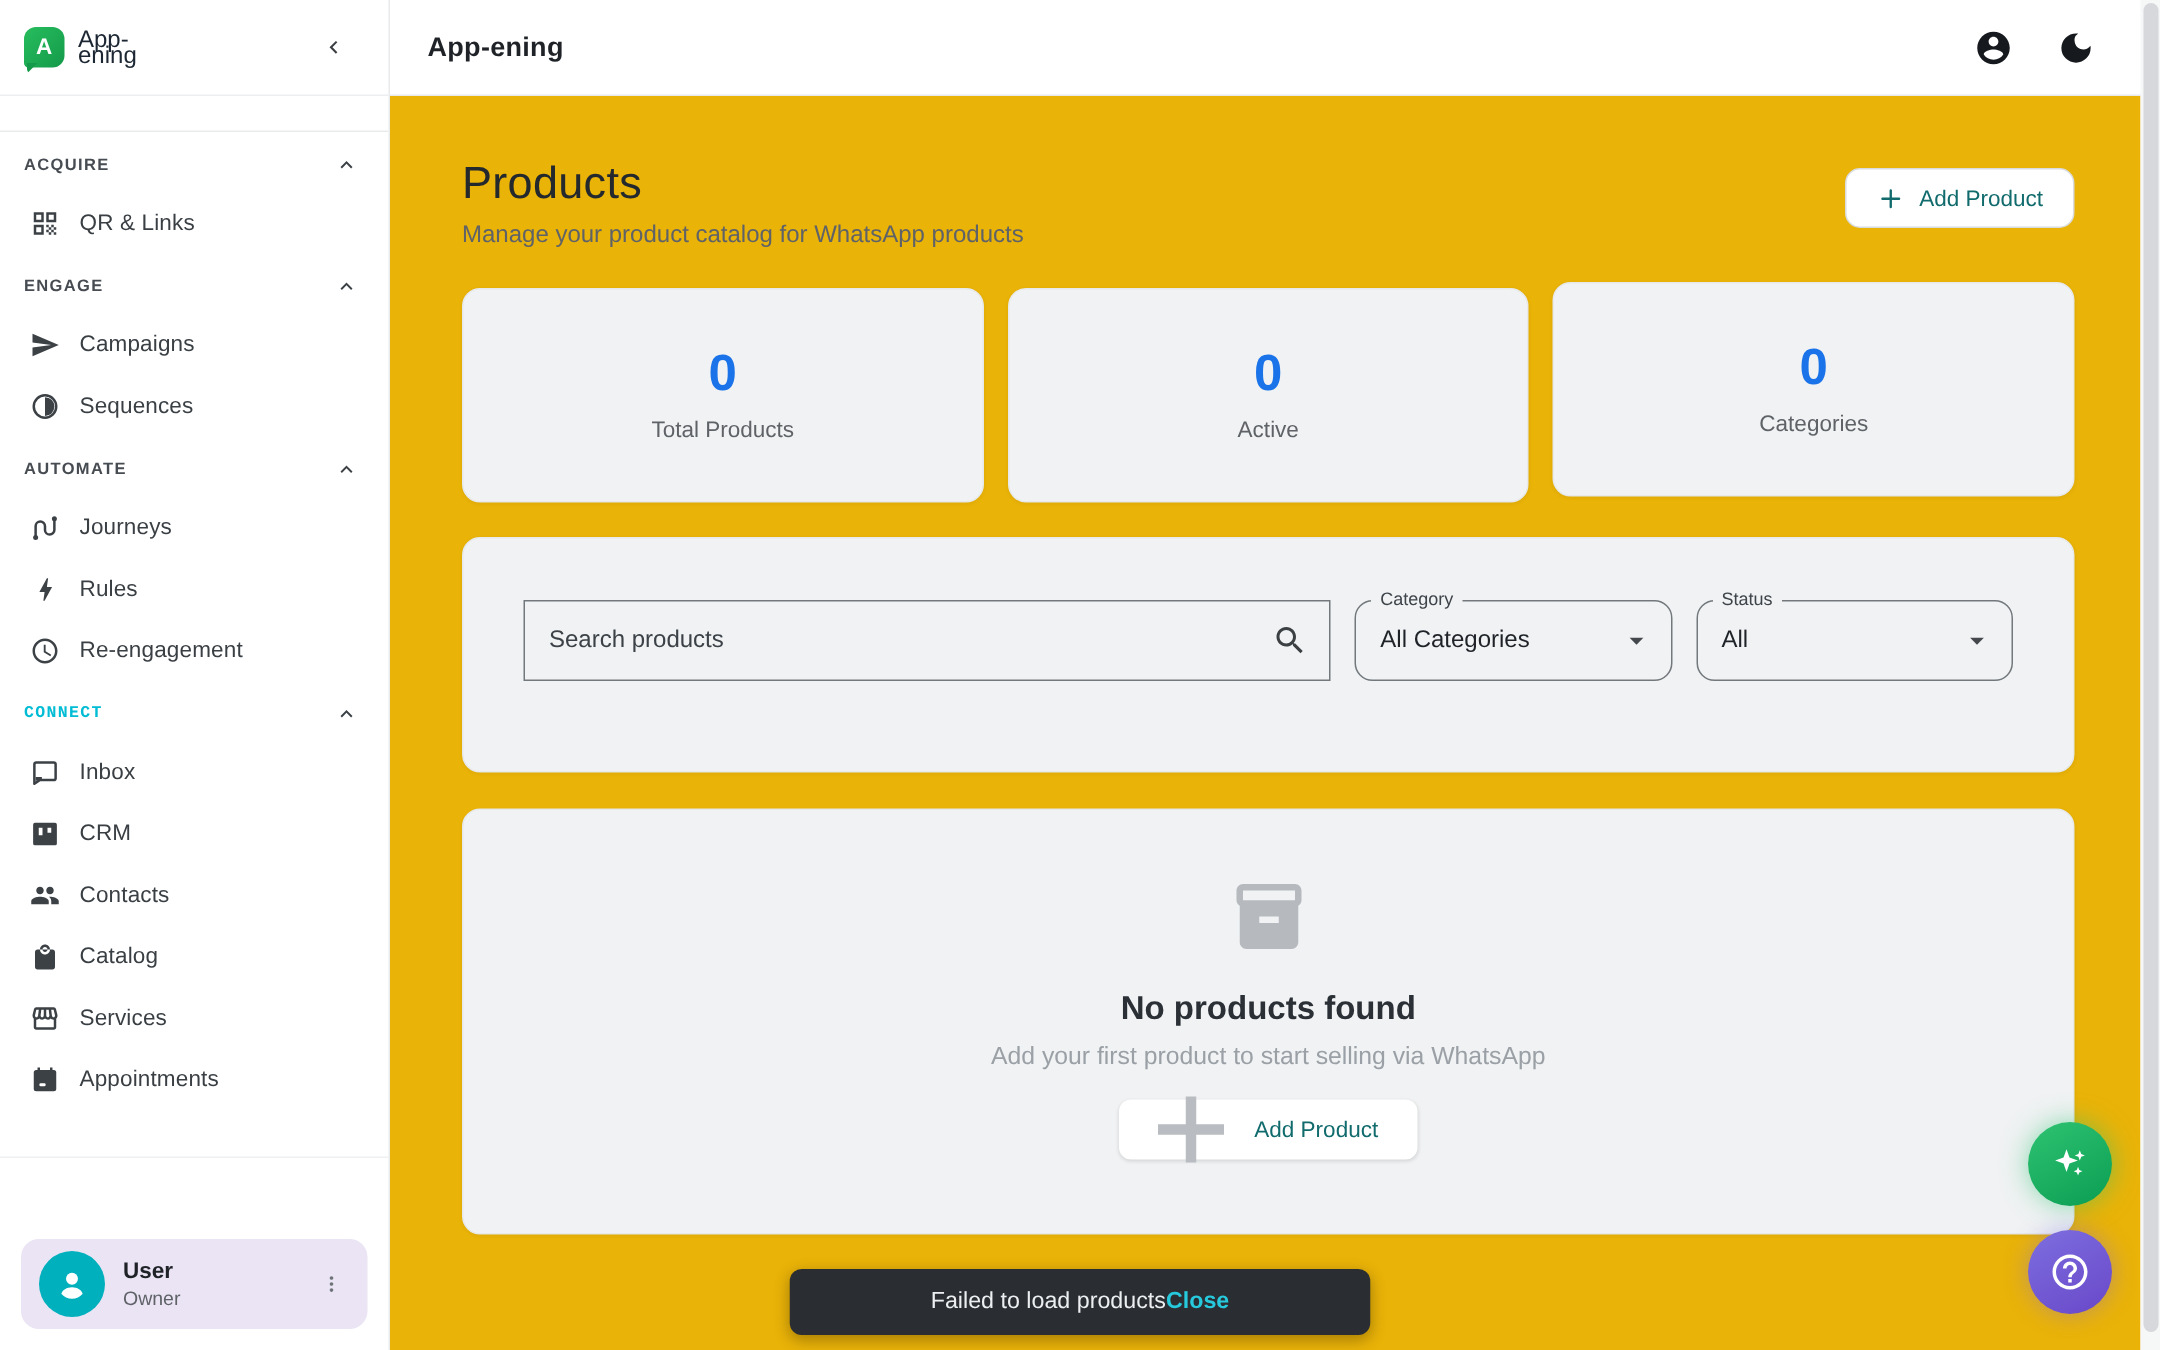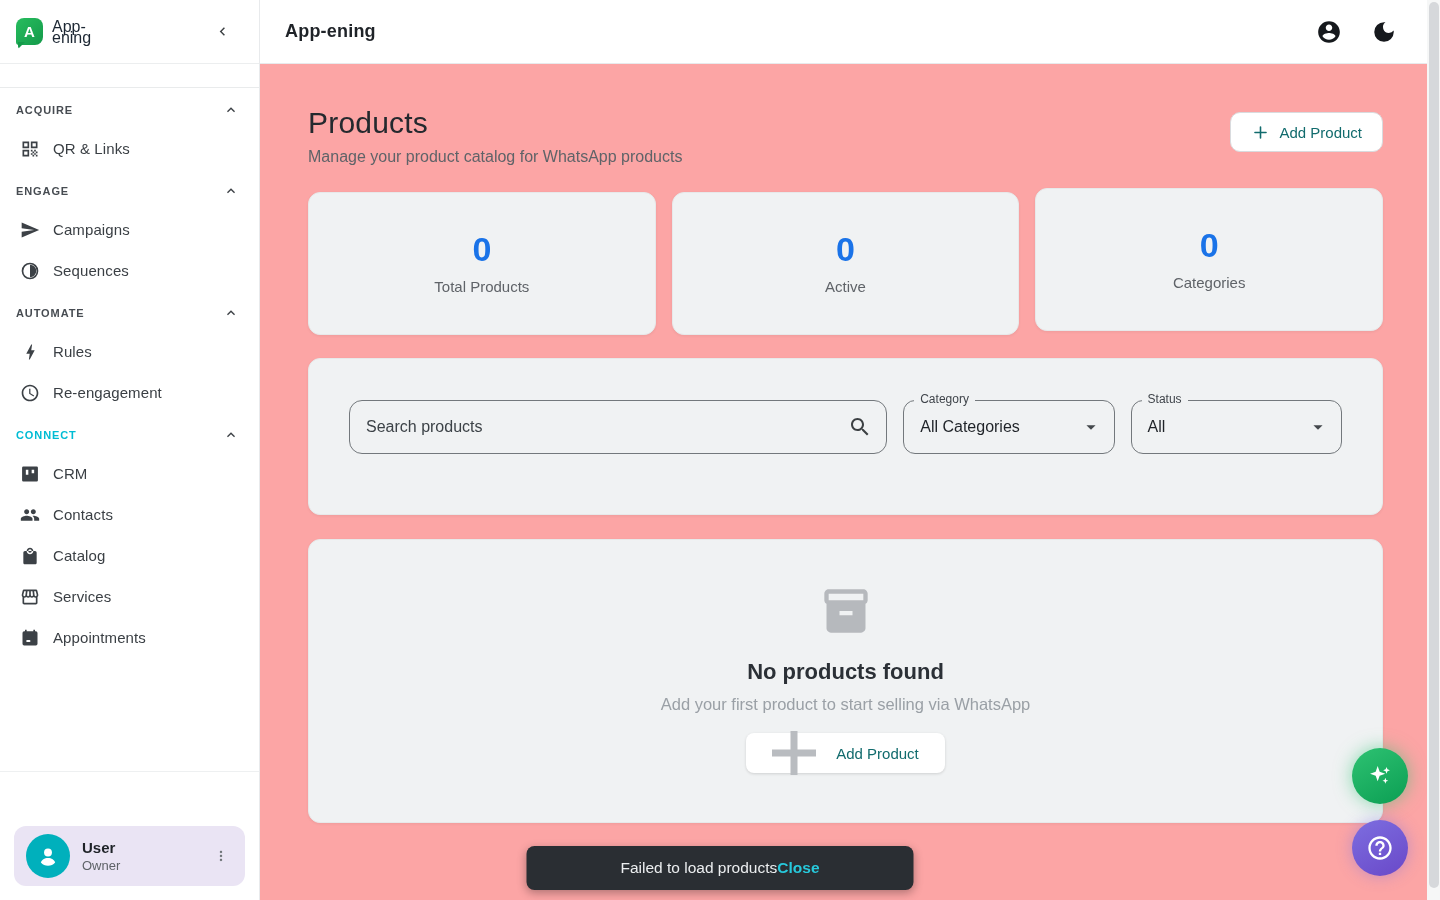--- a/index.html
+++ b/index.html
@@ -15,55 +15,55 @@
   .collapse-btn { position:absolute; right:24px; top:50%; transform:translateY(-50%); width:26px; height:26px; display:flex; align-items:center; justify-content:center; cursor:pointer; color:#3c4043; border-radius:50%; }
 
   .nav { flex:1 1 auto; overflow:hidden; padding-top:10px; }
   .nav-item { height:41px; display:flex; align-items:center; padding-left:20px; cursor:pointer; color:#3a3f44; }
   .nav-icon { width:20px; height:20px; flex:0 0 20px; color:#3c4146; display:flex; align-items:center; justify-content:center; }
   .nav-icon svg { width:20px; height:20px; }
   .nav-label { margin-left:13px; font-size:15px; letter-spacing:.1px; }
   .divider { height:1px; background:#e9ebec; margin:13px 0 4px 0; }
   .nav-section { height:36px; margin-top:4px; display:flex; align-items:center; justify-content:space-between; padding:0 20px 0 16px; cursor:pointer; }
   .nav-section-label { font-size:11px; font-weight:700; letter-spacing:.9px; color:#474c52; }
-  .nav-section-label.active { color:var(--cyan,#00bcd4); }
+  .nav-section-label.active { color:var(--cyan,#00bcd4);font-family:Liberation Mono, monospace; }
   .nav-section svg { width:16px; height:16px; color:#3c4146; }
 
   .sidebar-footer { flex:0 0 88px; border-top:1px solid #eef0f1; padding:14px; }
   .user-card { height:60px; background:#eae4f4; border-radius:12px; display:flex; align-items:center; padding:0 10px 0 12px; cursor:pointer; position:relative;margin-top:40px; }
   .avatar { width:44px; height:44px; border-radius:50%; background:var(--avatar,#00b0bc); display:flex; align-items:center; justify-content:center; }
   .avatar svg { width:28px; height:28px; }
   .user-meta { margin-left:12px; }
   .user-name { font-size:15px; font-weight:700; color:#1f2328; }
   .user-role { font-size:13px; color:#5f6368; margin-top:2px; }
   .dots-btn { position:absolute; right:12px; top:50%; transform:translateY(-50%); width:24px; height:24px; color:#6f7478; display:flex; align-items:center; justify-content:center; cursor:pointer; }
 
   
   .topbar { position:absolute; left:260px; top:0; right:0; height:64px; background:#fff; border-bottom:1px solid #e8eaec; display:flex; align-items:center; padding:0 42px 0 25px; }
   .topbar-title { font-size:18px; font-weight:700; color:#1f2328; letter-spacing:.2px; }
   .topbar-actions { margin-left:auto; display:flex; align-items:center; gap:27px; }
   .icon-btn { width:28px; height:28px; color:#16191d; cursor:pointer; display:flex; align-items:center; justify-content:center; }
   .icon-btn svg { width:26px; height:26px; }
 
   
-  .main { position:absolute; left:260px; top:64px; right:13px; bottom:0; background:#fca5a5; overflow:hidden; padding:44px 44px 0 48px; }
+  .main { position:absolute; left:260px; top:64px; right:13px; bottom:0; background:#eab308; overflow:hidden; padding:44px 44px 0 48px; }
   .page-head { display:flex; justify-content:space-between; align-items:flex-start; }
   .page-title { font-size:30px; font-weight:500; color:#24292e; letter-spacing:.2px; line-height:1; }
   .page-subtitle { margin-top:10px; font-size:16px; color:#5f6368; }
   .add-btn { margin-top:4px; height:40px; padding:0 20px; background:#fff; border:1px solid #d9dbde; border-radius:10px; display:flex; align-items:center; gap:9px; cursor:pointer; color:var(--accent,#116b6d); font-size:15px; font-weight:500; }
   .add-btn svg { width:19px; height:19px; }
 
   .stats { display:flex; gap:16px; margin-top:26px; }
   .stat-card { flex:1; height:143px; background:#f0f2f3; border:1px solid #e7e9ea; border-radius:12px; box-shadow:0 1px 3px rgba(0,0,0,.06); display:flex; flex-direction:column; align-items:center; justify-content:center; cursor:default; }
   .stat-card.raised { transform:translateY(-4px); }
   .stat-value { font-size:34px; font-weight:600; color:var(--blue,#1a73e8); line-height:1; }
   .stat-label { margin-top:12px; font-size:15px; color:#5f6368; }
 
   .filter-card { margin-top:23px; height:157px; background:#f0f2f3; border:1px solid #e7e9ea; border-radius:12px; box-shadow:0 1px 3px rgba(0,0,0,.06); padding:41px 40px 0 40px; display:flex; gap:16px; }
-  .search-field { position:relative; width:540px; height:54px; border:1px solid #73787c; border-radius:13px; background:transparent; display:flex; align-items:center; }
+  .search-field { position:relative; width:540px; height:54px; border:1px solid #73787c; border-radius:0; background:transparent; display:flex; align-items:center; }
   .search-field input { flex:1; border:none; outline:none; background:transparent; font-size:16px; color:#1f2328; padding:0 8px 0 16px; font-family:"Liberation Sans",sans-serif; }
   .search-field input::placeholder { color:#3c4247; opacity:1; }
   .search-field .search-ic { width:24px; height:24px; color:#3c4043; margin-right:14px; flex:0 0 24px; }
   .select-field { position:relative; width:212px; height:54px; border:1px solid #73787c; border-radius:12px; display:flex; align-items:center; padding:0 12px 0 16px; cursor:pointer; }
   .select-label { position:absolute; top:-9px; left:10px; padding:0 6px; font-size:12px; color:#3f444a; background:#f0f2f3; }
   .select-value { font-size:16px; color:#1f2328; flex:1; }
   .select-field svg { width:22px; height:22px; color:#44484c; flex:0 0 22px; }
 
   .empty-card { margin-top:24px; height:284px; background:#f0f2f3; border:1px solid #e7e9ea; border-radius:12px; box-shadow:0 1px 3px rgba(0,0,0,.06); display:flex; flex-direction:column; align-items:center; padding-top:45px; }
   .empty-icon { width:52px; height:52px; color:#b6b9bd; }
@@ -149,40 +149,59 @@
       </div>
 
       <div class="nav-section">
         <span class="nav-section-label">AUTOMATE</span>
         <svg viewBox="0 0 24 24" fill="currentColor">
             <path d="M7.41 15.41 12 10.83l4.59 4.58L18 14l-6-6-6 6z"></path>
           </svg>
       </div>
       <div class="nav-item">
         <span class="nav-icon">
+            <svg viewBox="0 0 24 24">
+              <path d="M4.5 19.5v-9a3.75 3.75 0 0 1 7.5 0v3a3.75 3.75 0 0 0 7.5 0v-9" fill="none" stroke="currentColor" stroke-width="2" stroke-linecap="round"></path>
+              <circle cx="4.5" cy="19.5" r="2" fill="currentColor"></circle>
+              <circle cx="19.5" cy="4.5" r="2" fill="currentColor"></circle>
+            </svg>
+          </span>
+        <span class="nav-label">Journeys</span>
+      </div>
+      <div class="nav-item">
+        <span class="nav-icon">
             <svg viewBox="0 0 24 24" fill="currentColor">
               <path d="M10.67 21 11.67 14H7.5l6-11h1l-1 7h4.17l-6 11z"></path>
             </svg>
           </span>
         <span class="nav-label">Rules</span>
       </div>
       <div class="nav-item">
         <span class="nav-icon">
             <svg viewBox="0 0 24 24" fill="currentColor">
               <path d="M11.99 2C6.47 2 2 6.48 2 12s4.47 10 9.99 10C17.52 22 22 17.52 22 12S17.52 2 11.99 2zM12 20c-4.42 0-8-3.58-8-8s3.58-8 8-8 8 3.58 8 8-3.58 8-8 8zm.5-13H11v6l5.25 3.15.75-1.23-4.5-2.67z"></path>
             </svg>
           </span>
         <span class="nav-label">Re-engagement</span>
       </div>
 
       <div class="nav-section">
         <span class="nav-section-label active">CONNECT</span>
         <svg viewBox="0 0 24 24" fill="currentColor">
             <path d="M7.41 15.41 12 10.83l4.59 4.58L18 14l-6-6-6 6z"></path>
           </svg>
+      </div>
+      <div class="nav-item">
+        <span class="nav-icon">
+            <svg viewBox="0 0 24 24">
+              <path d="M5 4h14a1.5 1.5 0 0 1 1.5 1.5v11A1.5 1.5 0 0 1 19 18H8l-4.5 3V5.5A1.5 1.5 0 0 1 5 4z" fill="none" stroke="currentColor" stroke-width="2" stroke-linejoin="round"></path>
+              <path d="M4.5 15.5h5v3h-5z" fill="currentColor"></path>
+            </svg>
+          </span>
+        <span class="nav-label">Inbox</span>
       </div>
       <div class="nav-item">
         <span class="nav-icon">
             <svg viewBox="0 0 24 24" fill="currentColor">
               <path d="M20 3H4a1.5 1.5 0 0 0-1.5 1.5v15A1.5 1.5 0 0 0 4 21h16a1.5 1.5 0 0 0 1.5-1.5v-15A1.5 1.5 0 0 0 20 3zM10 13H7V7h3v6zm7-2h-3V7h3v4z" fill-rule="evenodd"></path>
             </svg>
           </span>
         <span class="nav-label">CRM</span>
       </div>
       <div class="nav-item">

